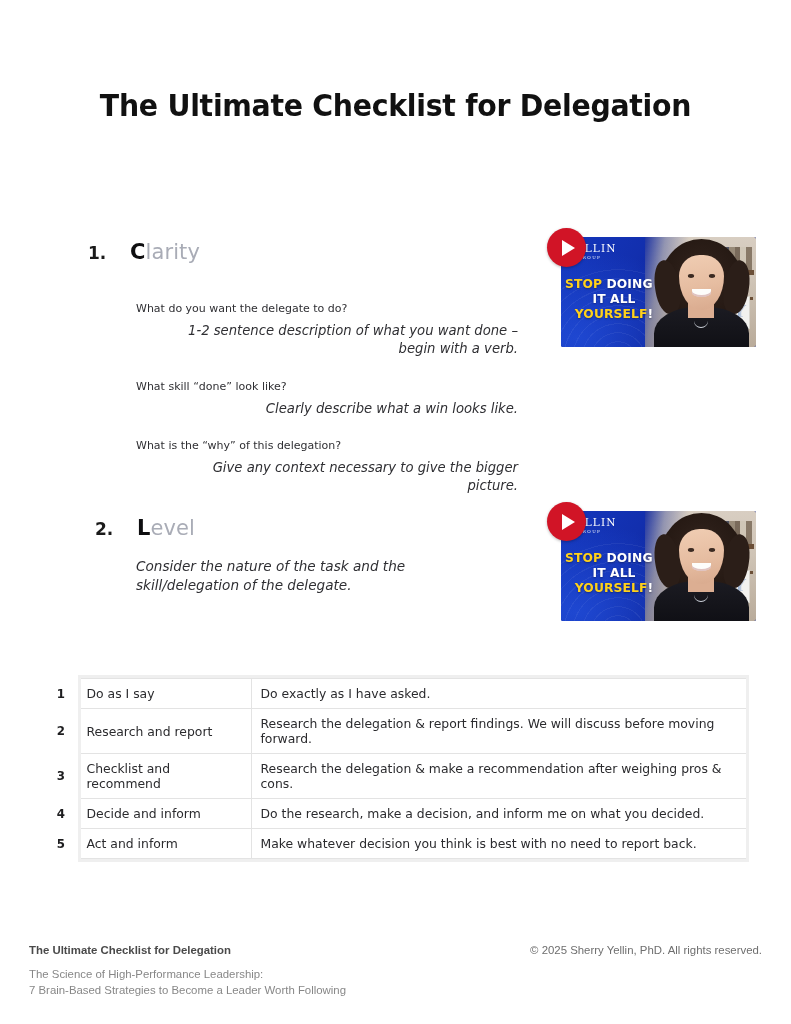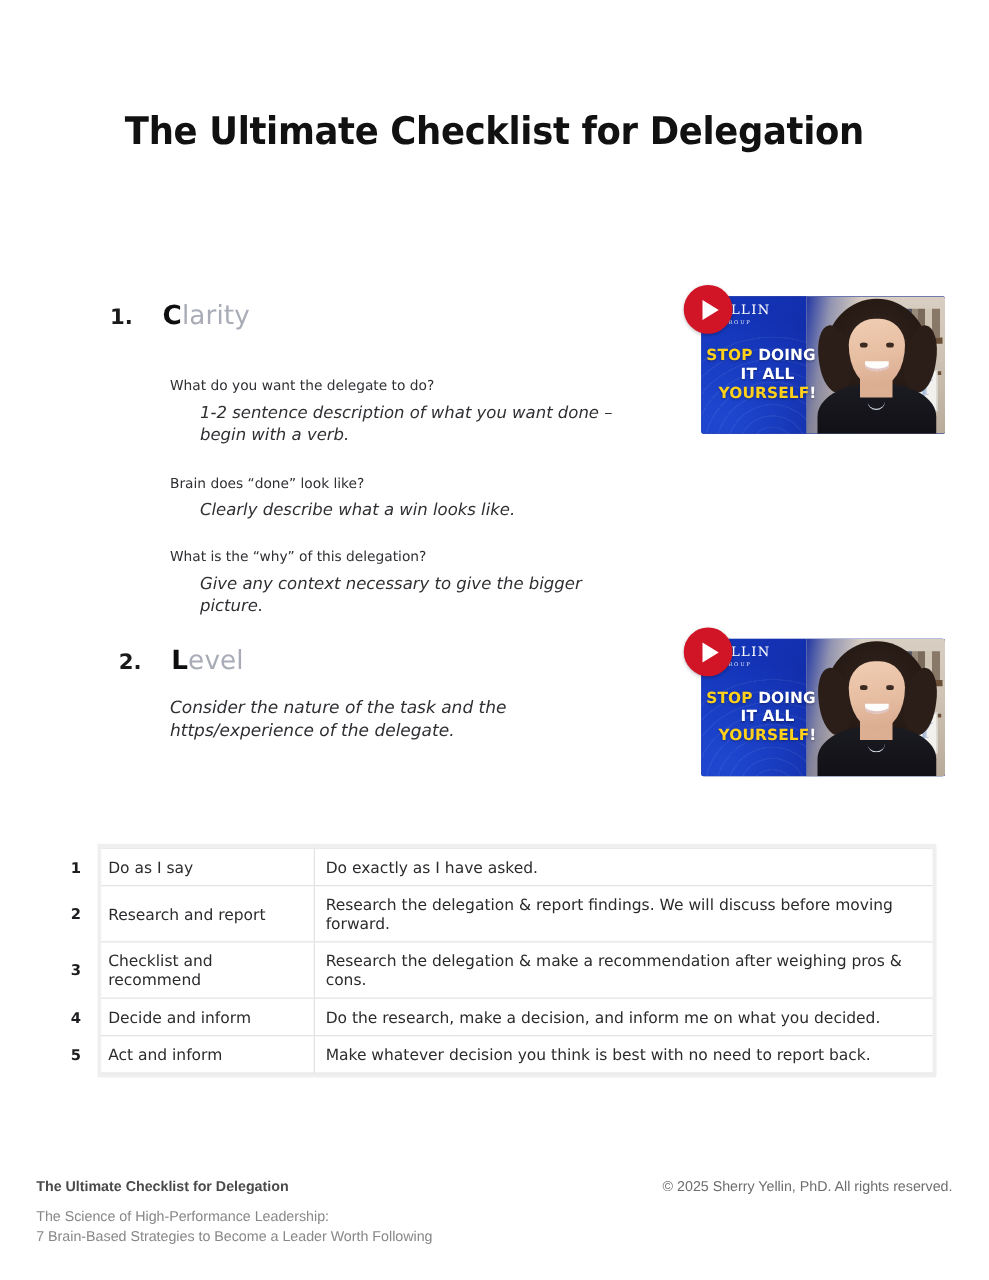--- a/index.html
+++ b/index.html
@@ -69,20 +69,21 @@
     line-height: 1.45;
     font-weight: 400;
   }
   .answer {
     font-size: 13.2px;
     color: #2f2f33;
     font-style: italic;
     line-height: 1.35;
     margin-top: 5px;
     margin-left: 24px;
+    text-align: right;
   }
   .lead-italic {
     font-size: 13.6px;
     color: #2f2f33;
     font-style: italic;
     line-height: 1.4;
   }
 
   
   .video {
@@ -413,21 +414,21 @@
       <span class="sec-num">1.</span>
       <span class="sec-title"><span class="cap">C</span><span>larity</span></span>
     </div>
 
     <div style="margin-left:48px; margin-top:37px;">
       <div class="qa-block">
         <div class="question">What do you want the delegate to do?</div>
         <div class="answer">1-2 sentence description of what you want done – begin with a verb.</div>
       </div>
       <div class="qa-block">
-        <div class="question">Brain does “done” look like?</div>
+        <div class="question">What skill “done” look like?</div>
         <div class="answer">Clearly describe what a win looks like.</div>
       </div>
       <div class="qa-block">
         <div class="question">What is the “why” of this delegation?</div>
         <div class="answer">Give any context necessary to give the bigger picture.</div>
       </div>
     </div>
   </div>
 
   <div class="video" style="left:561px; top:237px;">
@@ -461,21 +462,21 @@
       </div>
     </div>
     <div class="play-btn"></div>
   </div>
 
   <div class="section" style="left:95px; top:516px; width:420px;">
     <div class="sec-head">
       <span class="sec-num">2.</span>
       <span class="sec-title"><span class="cap">L</span><span>evel</span></span>
     </div>
-    <div class="lead-italic" style="margin-left:41px; margin-top:17px; width:360px;">Consider the nature of the task and the https/experience of the delegate.</div>
+    <div class="lead-italic" style="margin-left:41px; margin-top:17px; width:360px;">Consider the nature of the task and the skill/delegation of the delegate.</div>
   </div>
 
   <div class="video" style="left:561px; top:511px;">
     <div class="video-frame">
       <div class="vid-bg"></div>
       <div class="vid-swirl"></div>
       <div class="vid-photo">
         <div class="room"></div>
         <div class="shelf-books"></div>
         <div class="shelf"></div>

